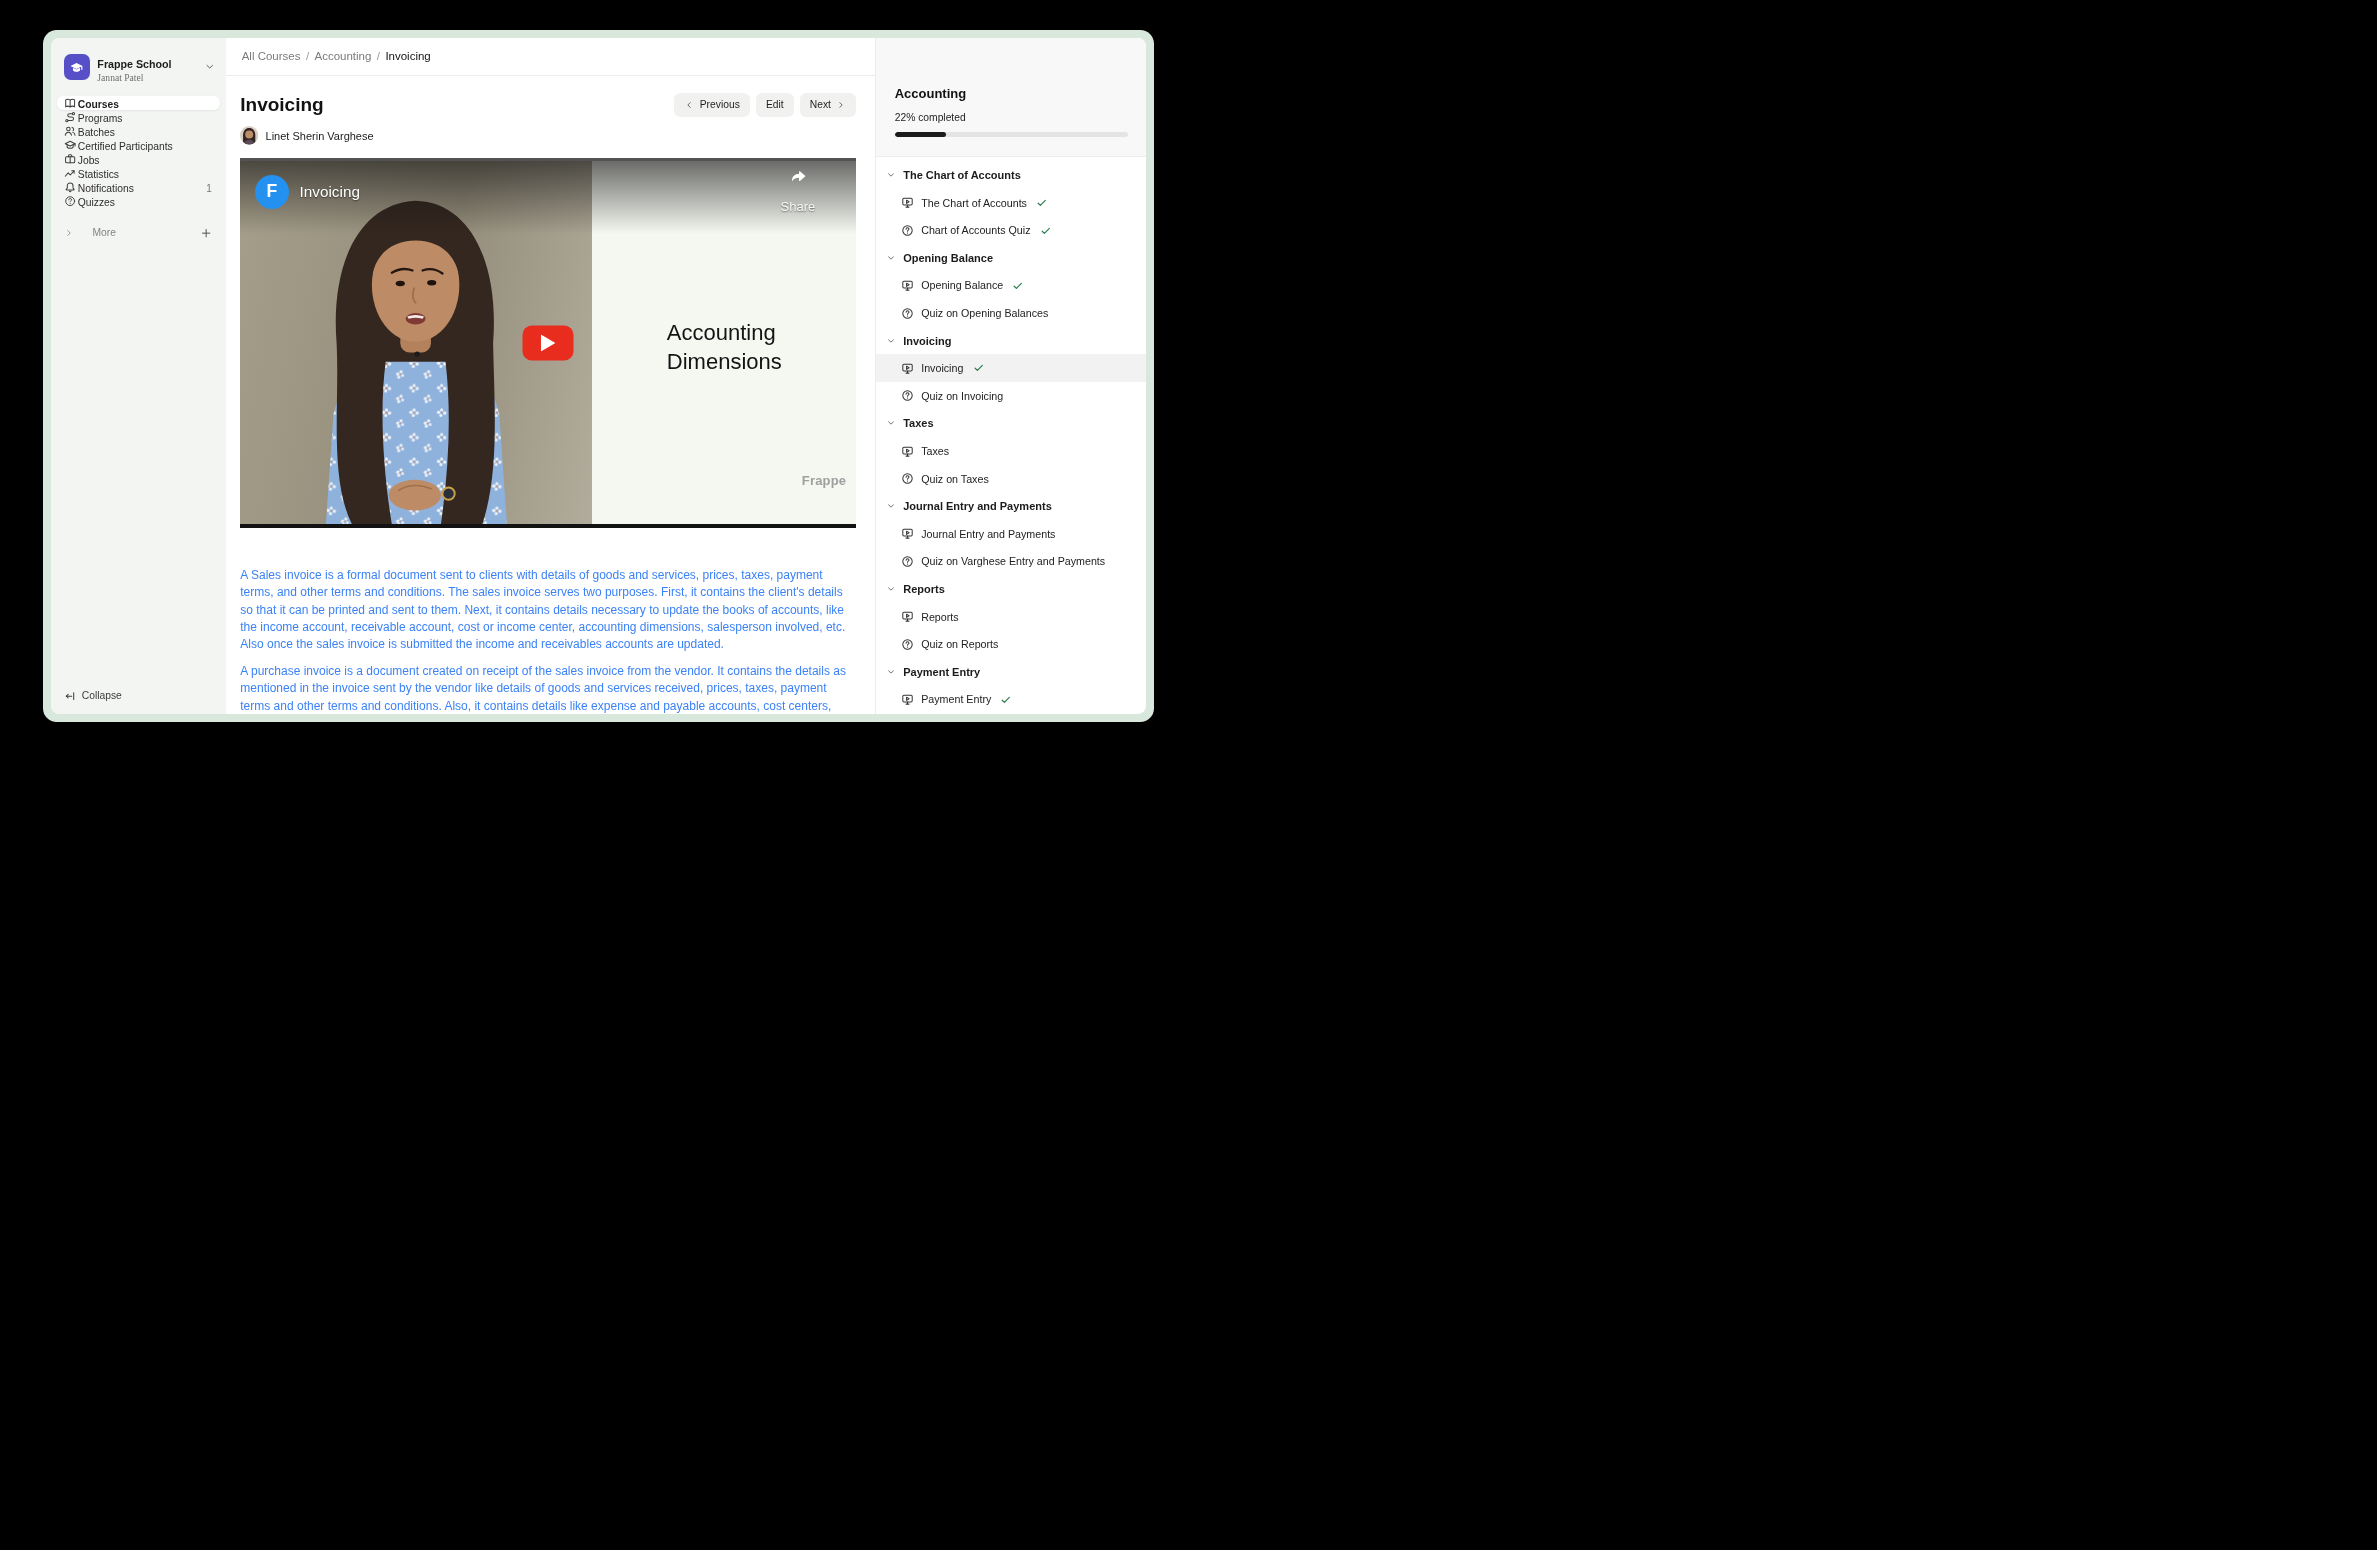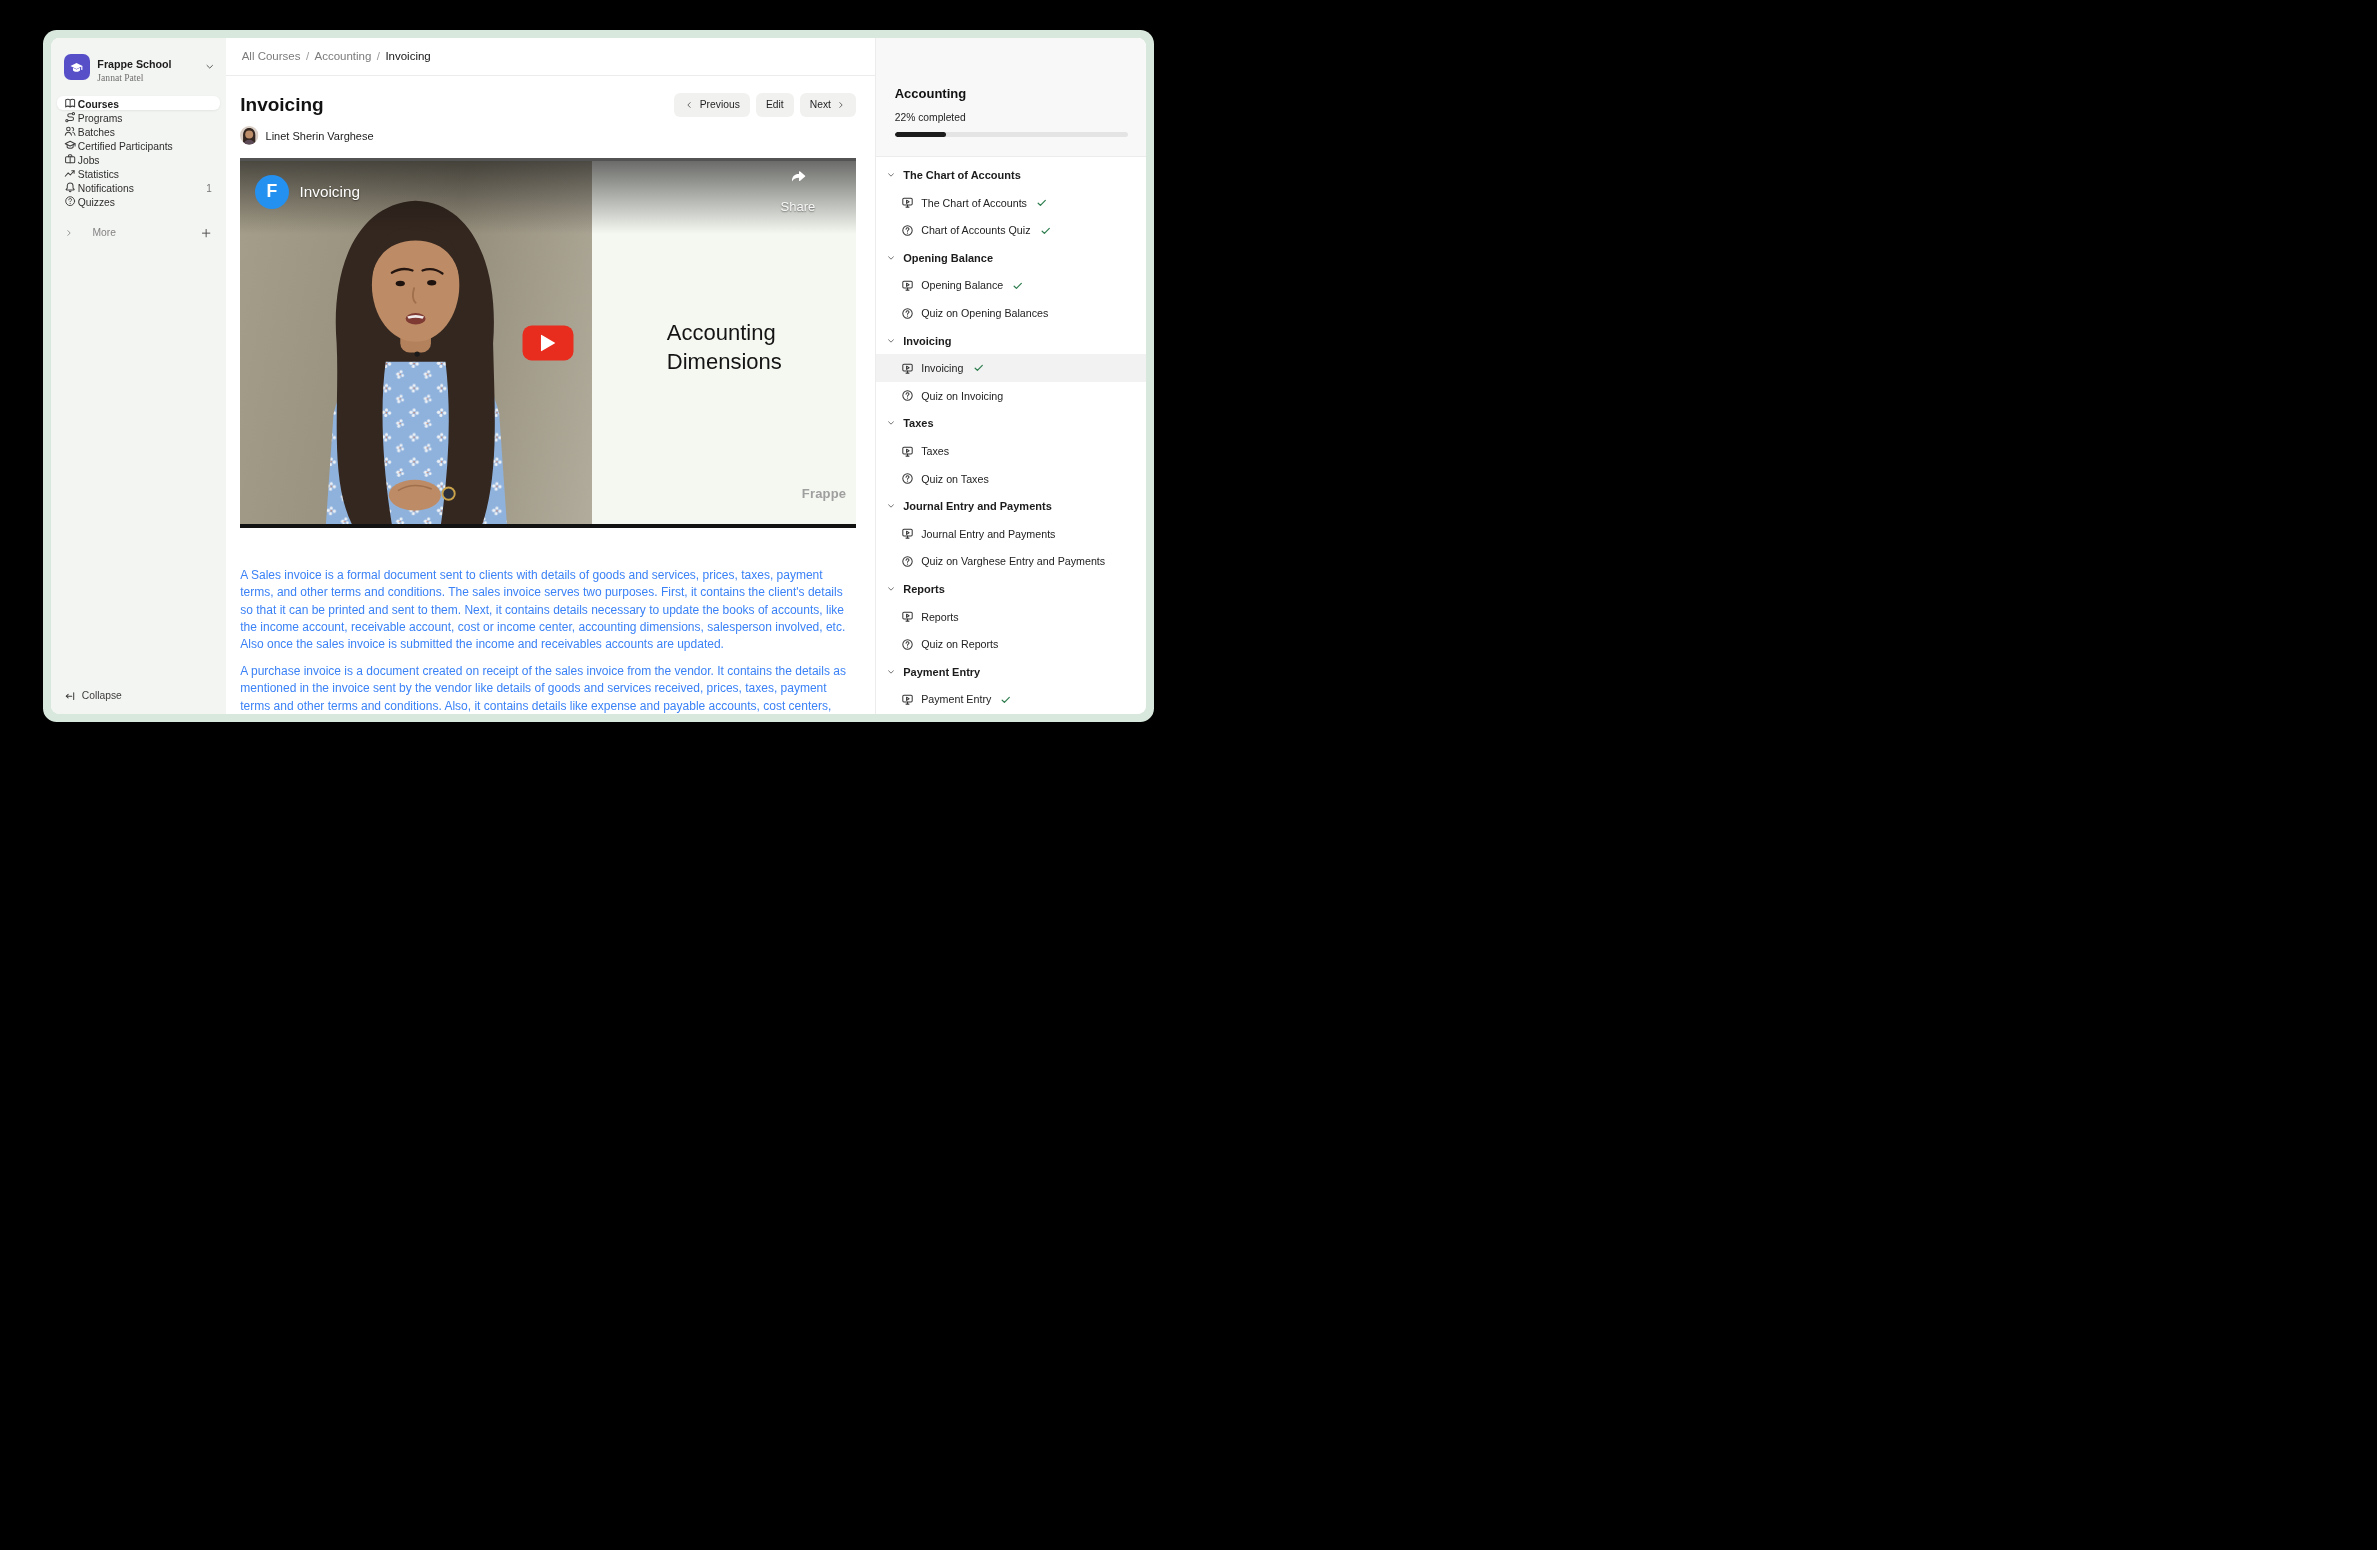--- a/index.html
+++ b/index.html
@@ -81,21 +81,21 @@
   .vid-frame { position:absolute; left:0; right:0; top:3.1px; bottom:3.8px; display:flex; }
   .vid-person { width:352px; flex:none; position:relative; overflow:hidden;
     background:linear-gradient(100deg,#a59e8a 0%,#948d7b 55%,#b2ac9c 100%); }
   .vid-person svg { width:100%; height:100%; }
   .vid-slide { flex:1; position:relative; background:#f5f8f1; }
   .slide-title {
     position:absolute; top:157px; left:50%; transform:translateX(-50%);
     font-size:22px; line-height:29px; font-weight:500; color:#141414; white-space:nowrap;
   }
   .slide-watermark {
-    position:absolute; right:10px; bottom:23px;
+    position:absolute; right:10px; bottom:36px;
     font-size:13px; font-weight:700; color:#9f9f9f; letter-spacing:0.2px;
   }
   .vid-grad {
     position:absolute; top:3.1px; left:0; right:0; height:73px; z-index:2;
     background:linear-gradient(rgba(15,15,15,.6), rgba(15,15,15,0));
     pointer-events:none;
   }
   .vid-titlebar { position:absolute; top:17px; left:14.6px; display:flex; align-items:center; gap:10.7px; z-index:3; }
   .vid-logo {
     width:34px; height:34px; border-radius:50%; background:#2490ef;

